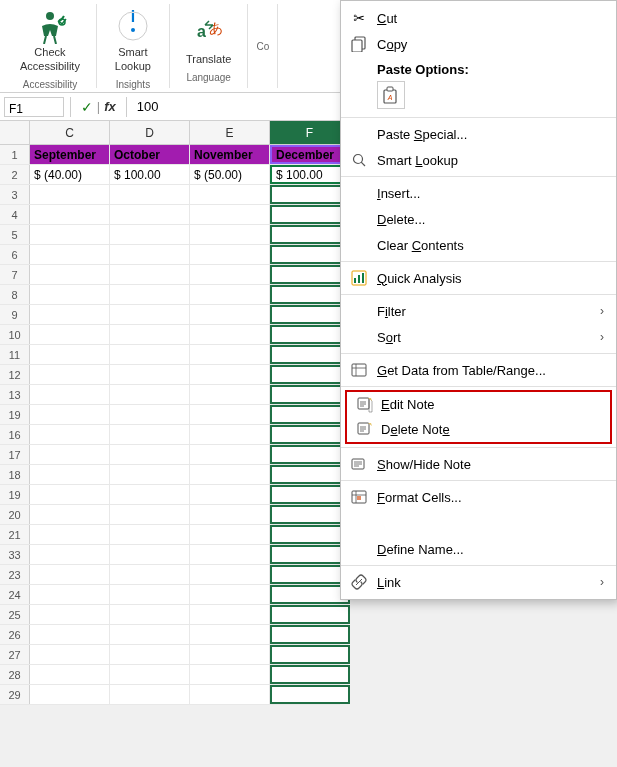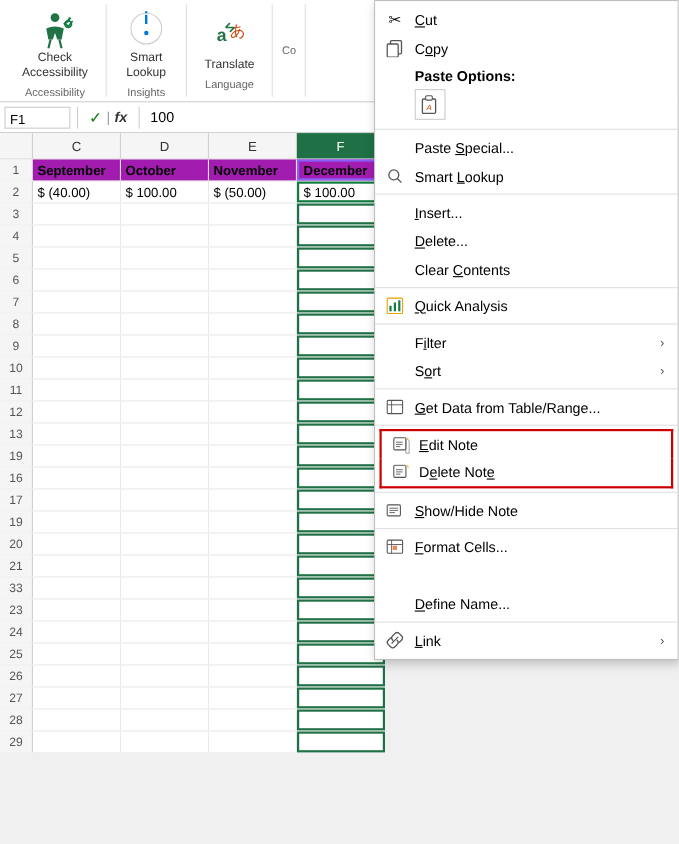--- a/index.html
+++ b/index.html
@@ -499,20 +499,27 @@
       <div class="grid-cell col-f"></div>
     </div>
     <div class="grid-row">
       <div class="row-num">17</div>
       <div class="grid-cell col-c"></div>
       <div class="grid-cell col-d"></div>
       <div class="grid-cell col-e"></div>
       <div class="grid-cell col-f"></div>
     </div>
     <div class="grid-row">
+      <div class="row-num">18</div>
+      <div class="grid-cell col-c"></div>
+      <div class="grid-cell col-d"></div>
+      <div class="grid-cell col-e"></div>
+      <div class="grid-cell col-f"></div>
+    </div>
+    <div class="grid-row">
       <div class="row-num">19</div>
       <div class="grid-cell col-c"></div>
       <div class="grid-cell col-d"></div>
       <div class="grid-cell col-e"></div>
       <div class="grid-cell col-f"></div>
     </div>
     <div class="grid-row">
       <div class="row-num">20</div>
       <div class="grid-cell col-c"></div>
       <div class="grid-cell col-d"></div>

